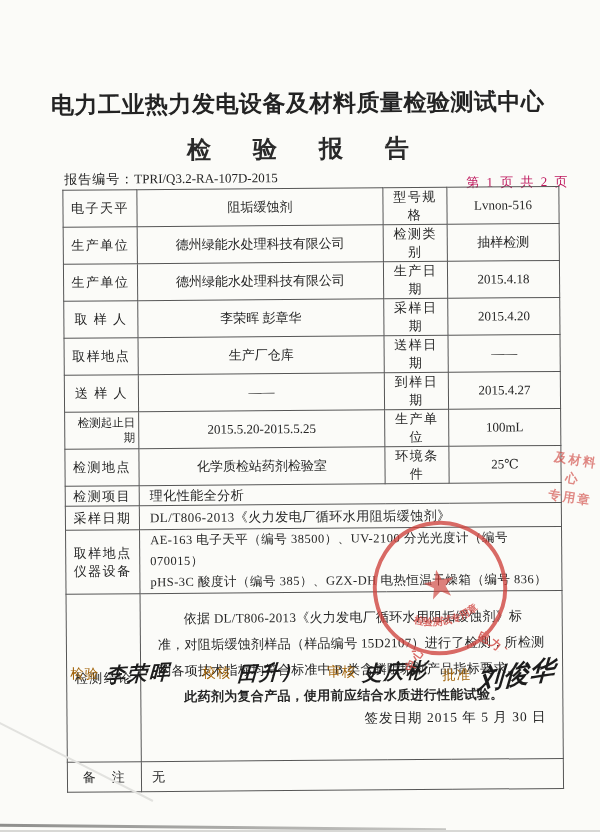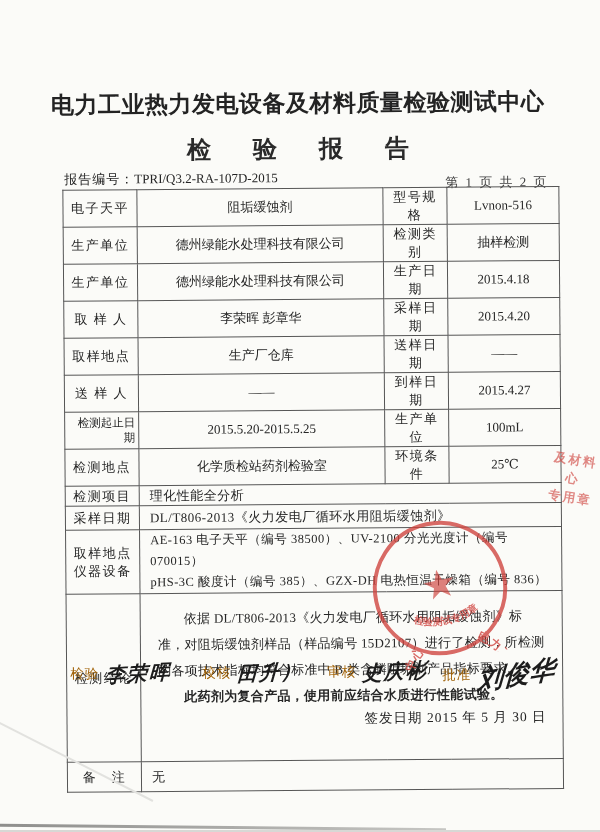--- a/index.html
+++ b/index.html
@@ -24,21 +24,21 @@
   .report-title{
     position:absolute;top:133px;left:0;width:600px;text-align:center;
     font-size:24px;font-weight:bold;letter-spacing:42px;padding-left:42px;
     box-sizing:border-box;color:#2a2a2a;white-space:nowrap;
   }
   .report-no{
     position:absolute;top:169px;left:66px;font-size:13px;color:#242424;
   }
   .report-no .lbl{font-weight:normal;letter-spacing:1px;}
   .page-indicator{
-    position:absolute;top:175px;left:447px;font-size:13px;color:#404040;letter-spacing:2px;text-align:center;
+    position:absolute;top:175px;left:468px;font-size:13px;color:#be185d;letter-spacing:2px;text-align:center;
   }
   table.report-table{
     position:absolute;top:188px;left:64px;width:496px;
     border-collapse:collapse;table-layout:fixed;
     font-size:13px;color:#262626;
   }
   .report-table td{
     border:1px solid #565656;text-align:center;padding:0 3px;overflow:hidden;
   }
   .report-table td.lab{letter-spacing:1.5px;}

